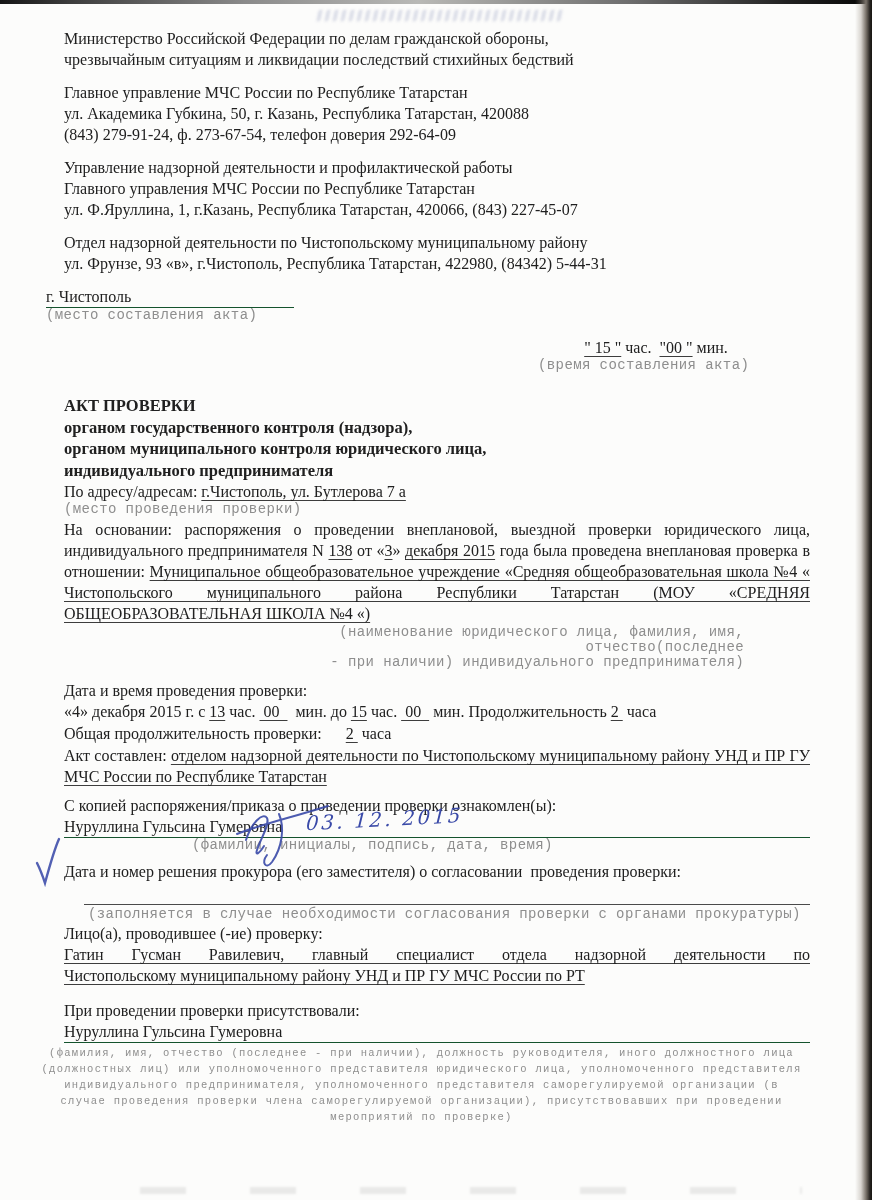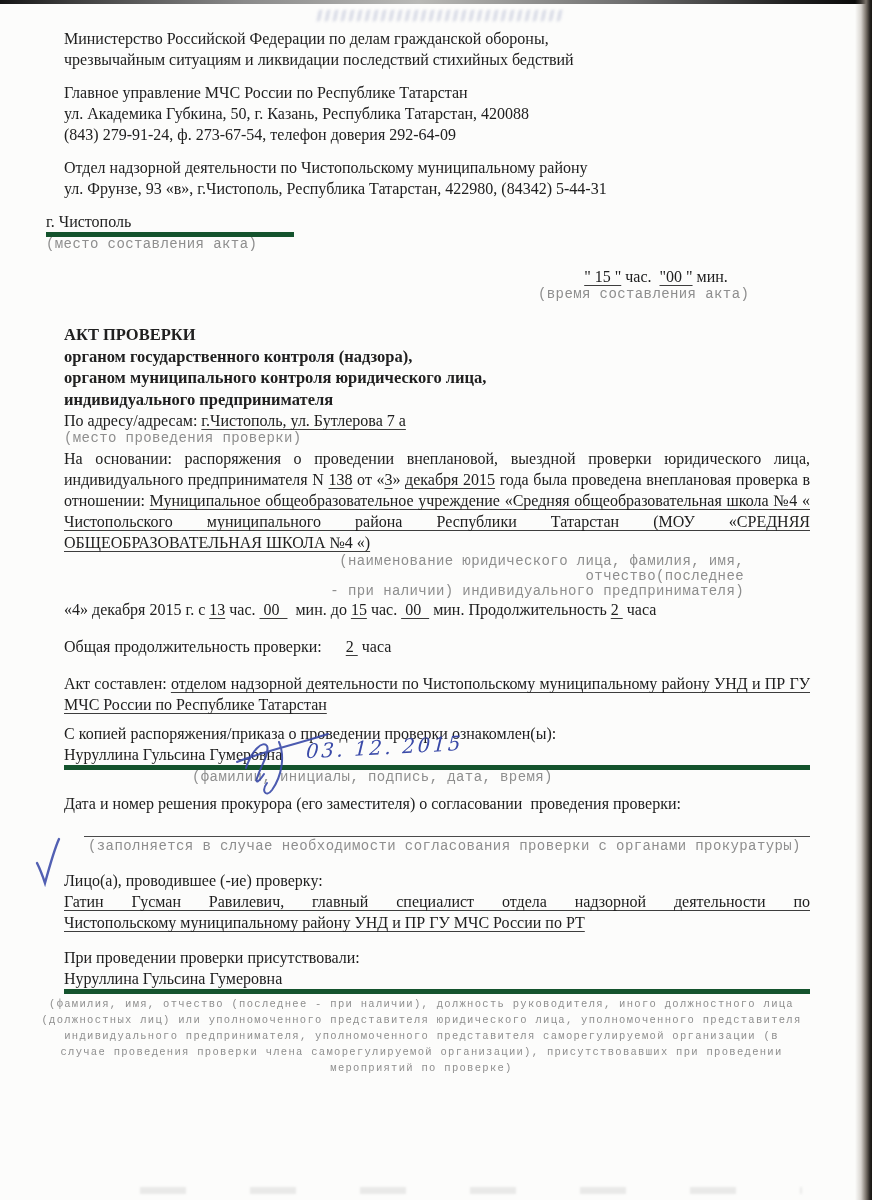--- a/index.html
+++ b/index.html
@@ -20,21 +20,21 @@
   .bleed-bottom{position:absolute;left:140px;right:70px;bottom:6px;height:7px;
     background:repeating-linear-gradient(90deg,rgba(100,100,100,.12) 0 46px,rgba(100,100,100,0) 46px 110px);
     filter:blur(1px);}
   
   .doc{position:absolute;left:0;top:0;right:0;padding:28px 62px 0 64px;}
   .center{text-align:left;}
   .just{text-align:justify;}
   .jlast{text-align:justify;text-align-last:justify;}
   .pre{white-space:pre-wrap;}
   .u{text-decoration:underline;text-decoration-thickness:1px;text-underline-offset:3px;text-decoration-color:#3d3d3d;}
-  .fill{border-bottom:5px solid #14532d;}
+  .fill{border-bottom:1px solid #14532d;}
   .cap{font-family:"Liberation Mono","DejaVu Sans Mono",monospace;
        font-size:14px;line-height:15px;letter-spacing:.4px;color:#8e8e8e;}
   .hblock{margin-bottom:12px;}
   
   .meta-row{display:flex;justify-content:space-between;margin-top:12px;margin-left:-18px;}
   .meta-col{width:248px;}
   .meta-col.right{width:236px;margin-right:36px;}
   .time-wrap{display:flex;justify-content:flex-end;margin-top:14px;}
   .time-col{width:236px;margin-right:36px;text-align:center;}
   
@@ -43,21 +43,21 @@
   .num-line{margin-top:2px;}
   
   .addr-cap{}
   .basis-caps{width:440px;margin-left:240px;text-align:right;margin-top:1px;}
   .sig-cap{margin-left:128px;}
   .pros-cap{margin-left:24px;margin-top:2px;}
   .fineprint{margin-left:-29px;width:calc(100% + 27px);text-align:center;margin-top:2px;
        font-size:10.5px;letter-spacing:1.3px;line-height:16px;}
   .fineprint div{white-space:nowrap;}
   
-  .mt8{margin-top:8px;} .mt10{margin-top:10px;} .mt12{margin-top:16px;} .mt14{margin-top:14px;} .mt2{margin-top:2px;}
+  .mt8{margin-top:8px;} .mt10{margin-top:10px;} .mt12{margin-top:1px;} .mt14{margin-top:14px;} .mt2{margin-top:2px;}
   
   .blank-line{border-bottom:1px solid #4a4a4a;height:22px;margin-left:20px;}
   
   .sig-row{position:relative;}
   .signature-svg{position:absolute;left:168px;top:-16px;pointer-events:none;}
   .hand-date{position:absolute;left:242px;top:-8px;width:200px;
     font-family:"DejaVu Serif",serif;font-style:italic;font-size:20px;
     letter-spacing:2.5px;transform:rotate(-3deg) skewX(-6deg);pointer-events:none;}
   .checkmark-svg{position:absolute;left:34px;top:836px;}
 </style>
@@ -77,20 +77,25 @@
 
   <div class="center">
     <div class="hblock">
       <div>Министерство Российской Федерации по делам гражданской обороны,</div>
       <div>чрезвычайным ситуациям и ликвидации последствий стихийных бедствий</div>
     </div>
     <div class="hblock">
       <div>Главное управление МЧС России по Республике Татарстан</div>
       <div>ул. Академика Губкина, 50, г. Казань, Республика Татарстан, 420088</div>
       <div>(843) 279-91-24, ф. 273-67-54, телефон доверия 292-64-09</div>
+    </div>
+    <div class="hblock">
+      <div>Управление надзорной деятельности и профилактической работы</div>
+      <div>Главного управления МЧС России по Республике Татарстан</div>
+      <div>ул. Ф.Яруллина, 1, г.Казань, Республика Татарстан, 420066, (843) 227-45-07</div>
     </div>
     <div>
       <div>Отдел надзорной деятельности по Чистопольскому муниципальному району</div>
       <div>ул. Фрунзе, 93 «в», г.Чистополь, Республика Татарстан, 422980, (84342) 5-44-31</div>
     </div>
   </div>
 
   <div class="meta-row">
     <div class="meta-col">
       <div class="fill center">г. Чистополь</div>
@@ -114,20 +119,21 @@
 
   <div class="pre"><span>По адресу/адресам: </span><span class="u">г.Чистополь, ул. Бутлерова 7 а</span></div>
   <div class="cap addr-cap">(место проведения проверки)</div>
 
   <div class="just mt2"><span>На основании: распоряжения о проведении внеплановой, выездной проверки юридического лица, индивидуального предпринимателя N </span><span class="u">138</span><span> от «</span><span class="u">3</span><span>» </span><span class="u">декабря 2015</span><span> года была проведена внеплановая проверка в отношении: </span><span class="u">Муниципальное общеобразовательное учреждение «Средняя общеобразовательная школа №4 « Чистопольского муниципального района Республики Татарстан (МОУ «СРЕДНЯЯ ОБЩЕОБРАЗОВАТЕЛЬНАЯ ШКОЛА №4 «)</span></div>
   <div class="cap basis-caps">
     <div>(наименование юридического лица, фамилия, имя, отчество(последнее</div>
     <div>- при наличии) индивидуального предпринимателя)</div>
   </div>
 
+  <div class="mt10">Дата и время проведения проверки:</div>
   <div class="pre"><span>«4» декабря 2015 г. с </span><span class="u">13</span><span> час. </span><span class="u"> 00  </span><span>  мин. до </span><span class="u">15</span><span> час. </span><span class="u"> 00  </span><span> мин. Продолжительность </span><span class="u">2 </span><span> часа</span></div>
 
   <div class="pre mt12"><span>Общая продолжительность проверки:      </span><span class="u">2 </span><span> часа</span></div>
 
   <div class="just mt12"><span>Акт составлен: </span><span class="u">отделом надзорной деятельности по Чистопольскому муниципальному району УНД и ПР ГУ МЧС России по Республике Татарстан</span></div>
 
   <div class="mt8">С копией распоряжения/приказа о проведении проверки ознакомлен(ы):</div>
   <div class="sig-row">
     <div class="fill">Нуруллина Гульсина Гумеровна</div>
     <svg class="signature-svg" width="105" height="72" viewBox="0 0 105 72">

